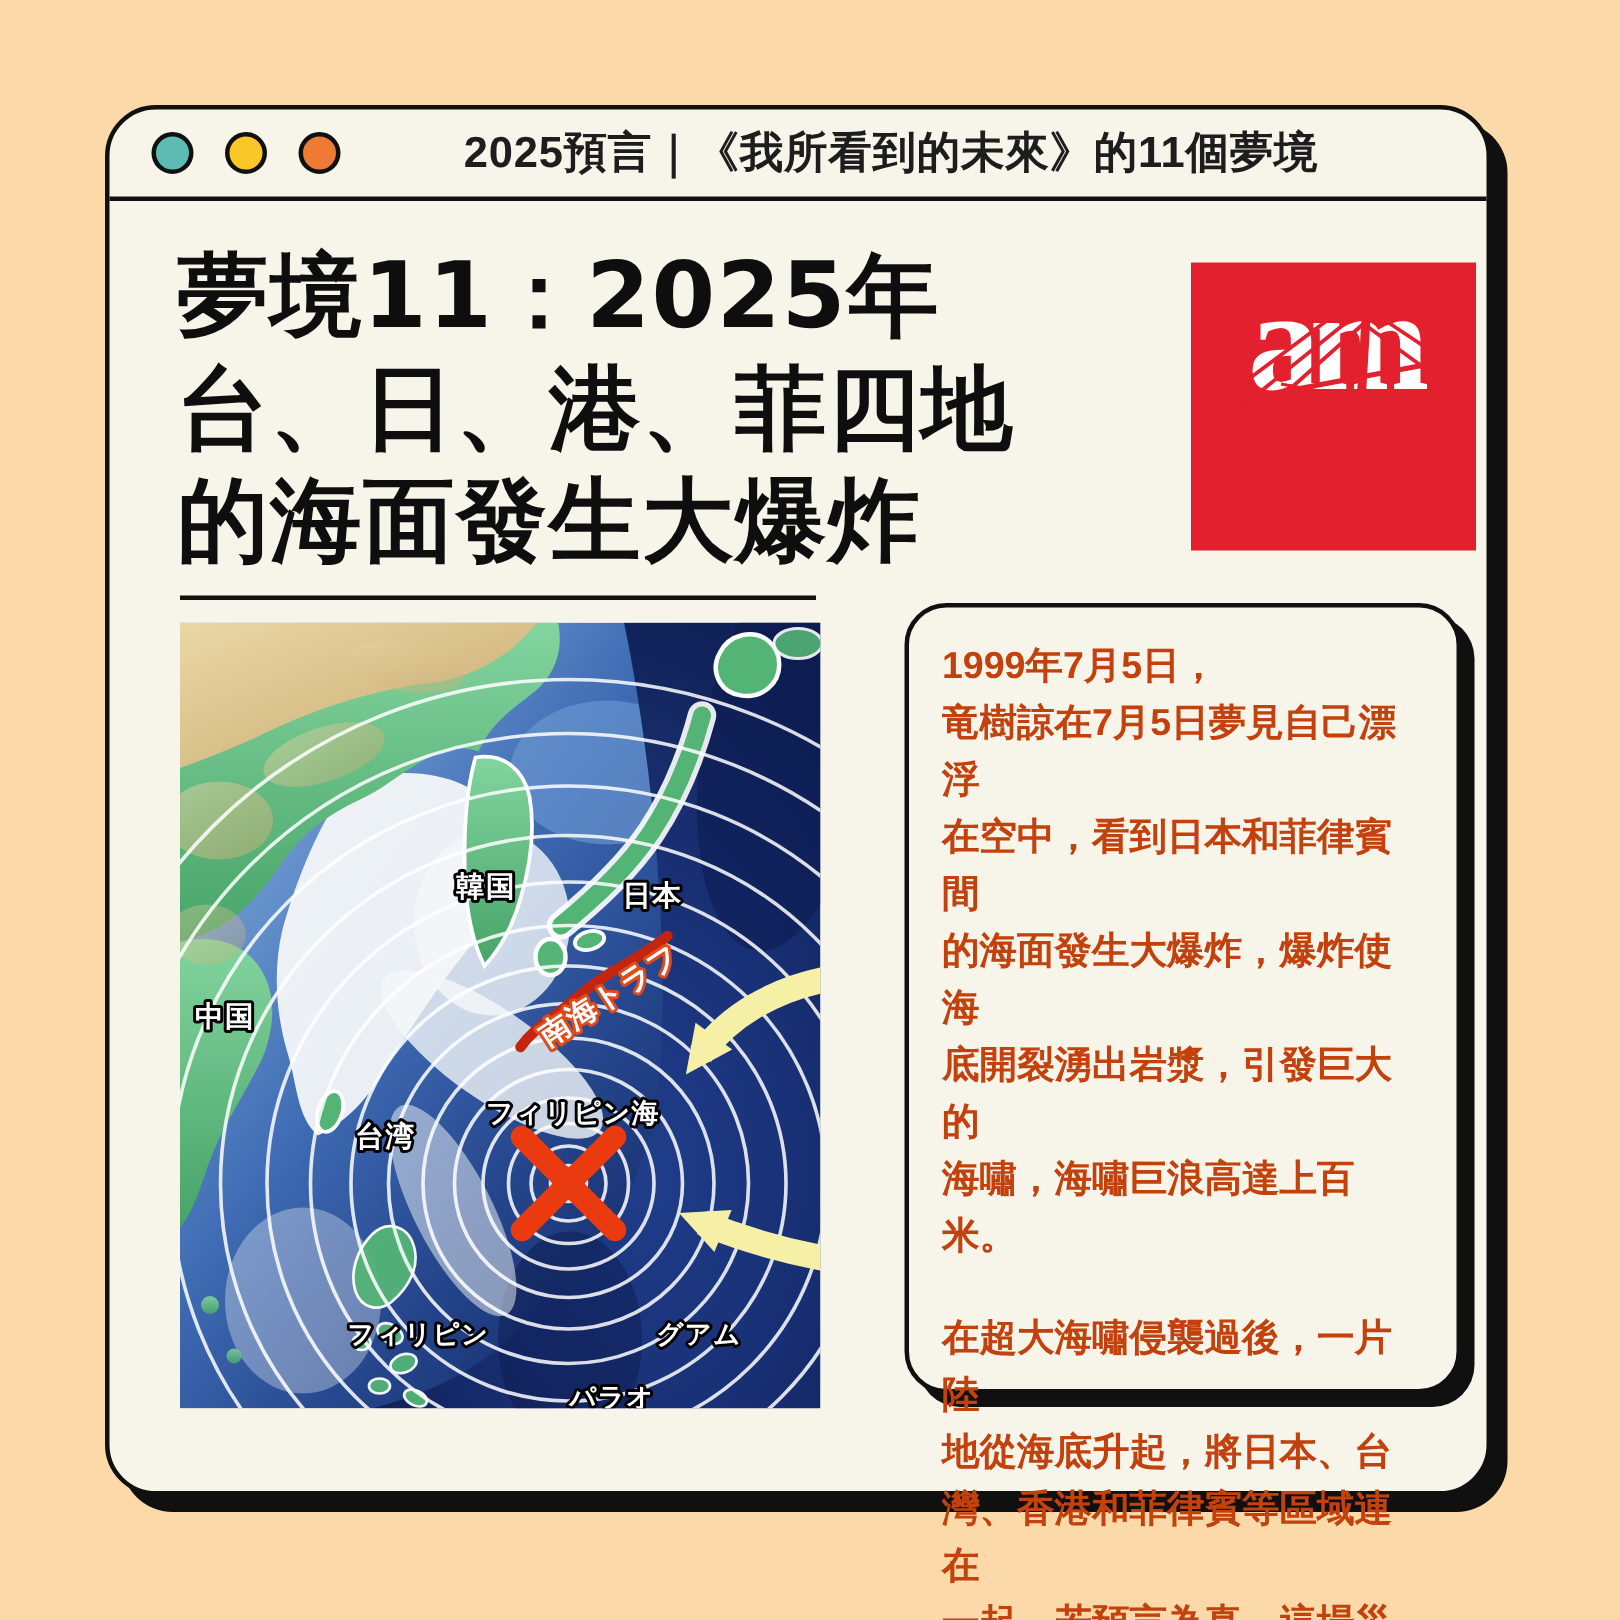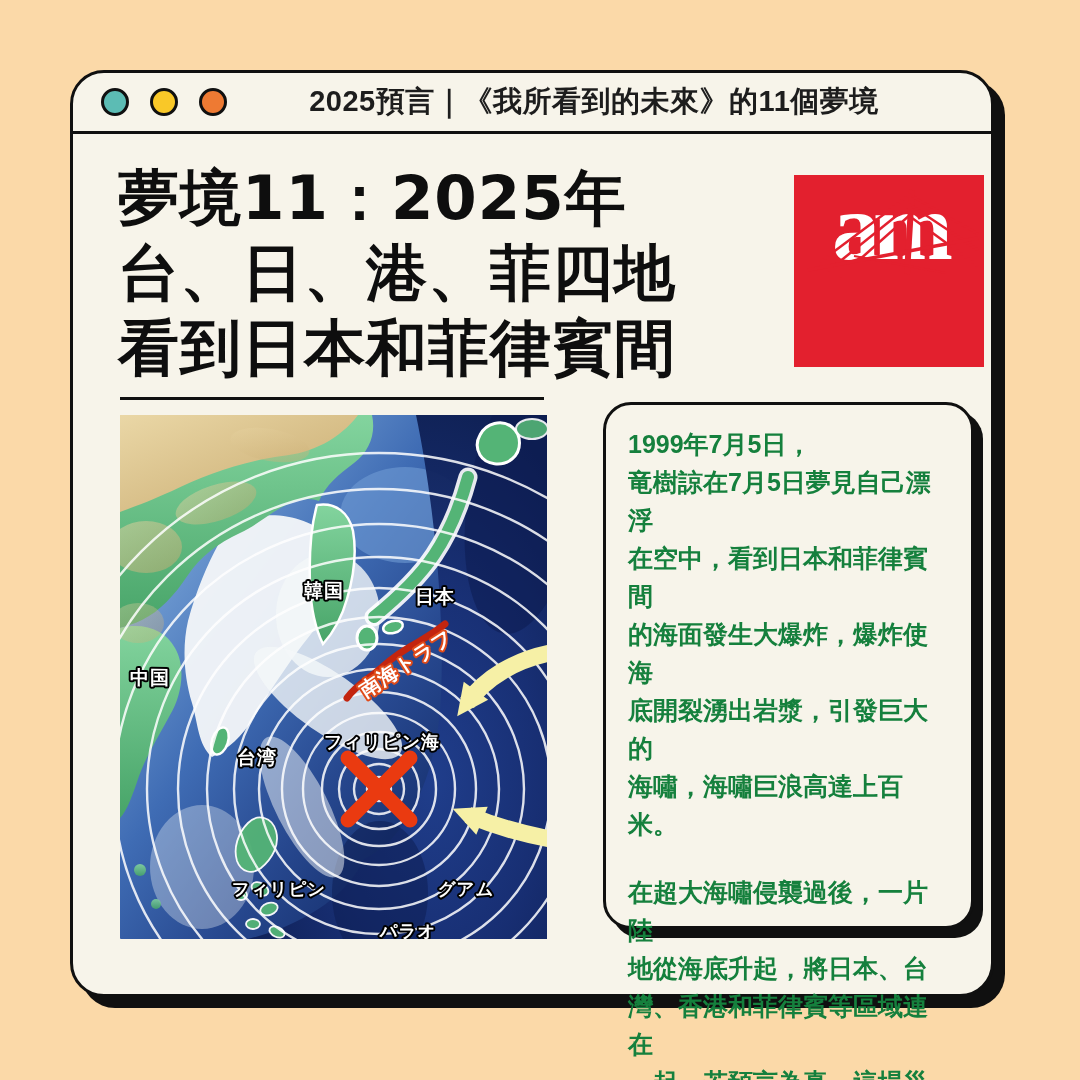--- a/index.html
+++ b/index.html
@@ -46,21 +46,21 @@
   .map svg{display:block;width:100%;height:100%}
   .maplbl{
     font-family:"Liberation Sans","DejaVu Sans",sans-serif;
     font-weight:900;fill:#ffffff;stroke:#000000;stroke-width:4px;
     paint-order:stroke;stroke-linejoin:round;letter-spacing:1px;
   }
   .textbox{
     position:absolute;left:530px;top:268px;width:371px;height:527px;
     background:#f7f4ea;border:3px solid #101010;border-radius:28px;
     box-shadow:9px 9px 0 #101010;box-sizing:border-box;
-    padding:20px 22px;color:#15803d;
+    padding:20px 22px;color:#c2410c;
     font-size:25px;font-weight:800;line-height:38px;
   }
   .para{white-space:pre-line}
   .para2{margin-top:30px}
 </style>
 </head>
 <body>
 
 <div class="card">
 
@@ -70,21 +70,21 @@
       <span class="dot dot-2"></span>
       <span class="dot dot-3"></span>
     </div>
     <div class="bar-title">2025預言｜《我所看到的未來》的11個夢境</div>
   </div>
 
   <div class="content">
 
     <div class="headline">夢境11：2025年
 台、日、港、菲四地
-看到日本和菲律賓間</div>
+的海面發生大爆炸</div>
 
     <div class="logo">
       <div class="logo-am">am</div>
       <svg class="logo-cables" viewBox="0 0 190 190">
         <g stroke="#e3202e" fill="none">
           <path d="M118,14 L113,98" stroke-width="6"></path>
           <path d="M117,18 L26,86" stroke-width="2.5"></path>
           <path d="M117,28 L34,95" stroke-width="2.5"></path>
           <path d="M117,38 L46,101" stroke-width="2.5"></path>
           <path d="M118,20 L184,58" stroke-width="2.5"></path>

